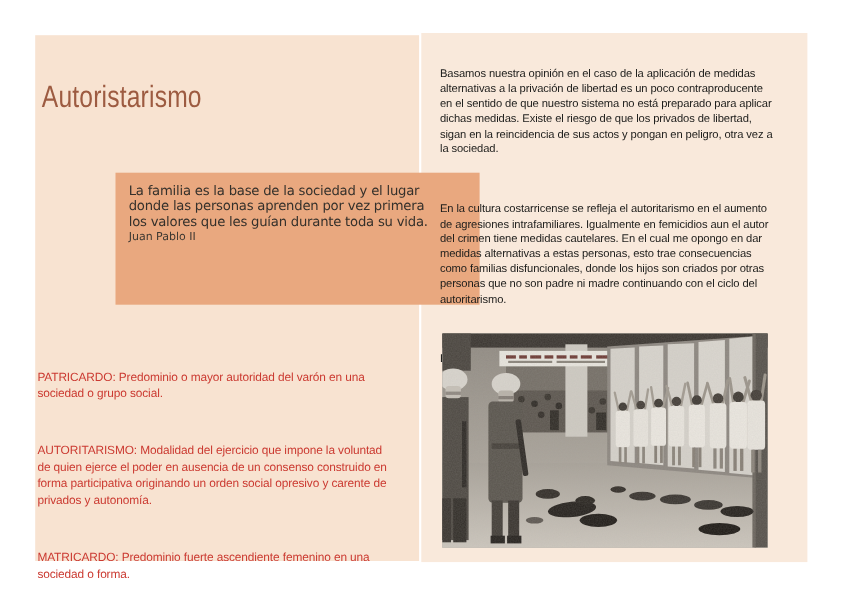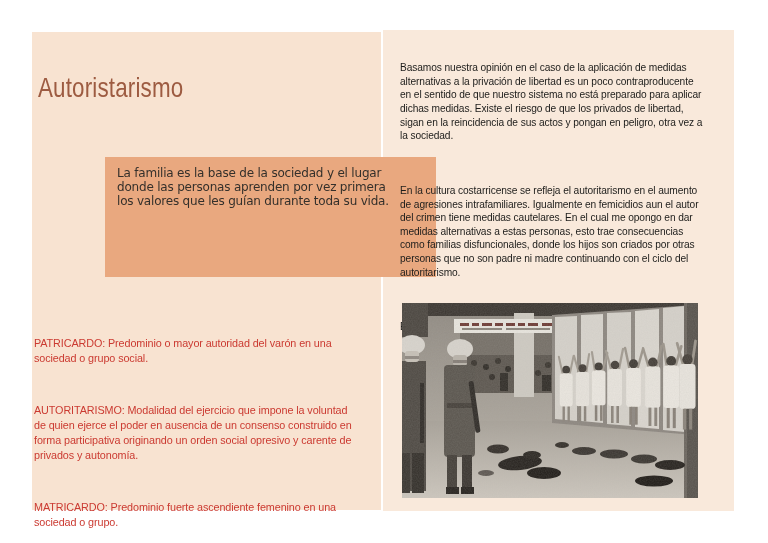--- a/index.html
+++ b/index.html
@@ -66,31 +66,32 @@
   <div class="panel-left"></div>
 
   <div class="panel-right"></div>
 
   <div class="slide-title">Autoristarismo</div>
 
   <div class="quote-box">
     <div class="quote-text">La familia es la base de la sociedad y el lugar
 donde las personas aprenden por vez primera
 los valores que les guían durante toda su vida.</div>
+    <div class="quote-attr">Juan Pablo II</div>
   </div>
 
   <div class="defs-block">
     <p class="para red-text">PATRICARDO: Predominio o mayor autoridad del varón en una
 sociedad o grupo social.</p>
     <p class="para red-text">AUTORITARISMO: Modalidad del ejercicio que impone la voluntad
 de quien ejerce el poder en ausencia de un consenso construido en
 forma participativa originando un orden social opresivo y carente de
 privados y autonomía.</p>
     <p class="para red-text">MATRICARDO: Predominio fuerte ascendiente femenino en una
-sociedad o grupo.</p>
+sociedad o forma.</p>
     
   </div>
 
   <div class="right-col">
     <p class="para">Basamos nuestra opinión en el caso de la aplicación de medidas
 alternativas a la privación de libertad es un poco contraproducente
 en el sentido de que nuestro sistema no está preparado para aplicar
 dichas medidas. Existe el riesgo de que los privados de libertad,
 sigan en la reincidencia de sus actos y pongan en peligro, otra vez a
 la sociedad.</p>

